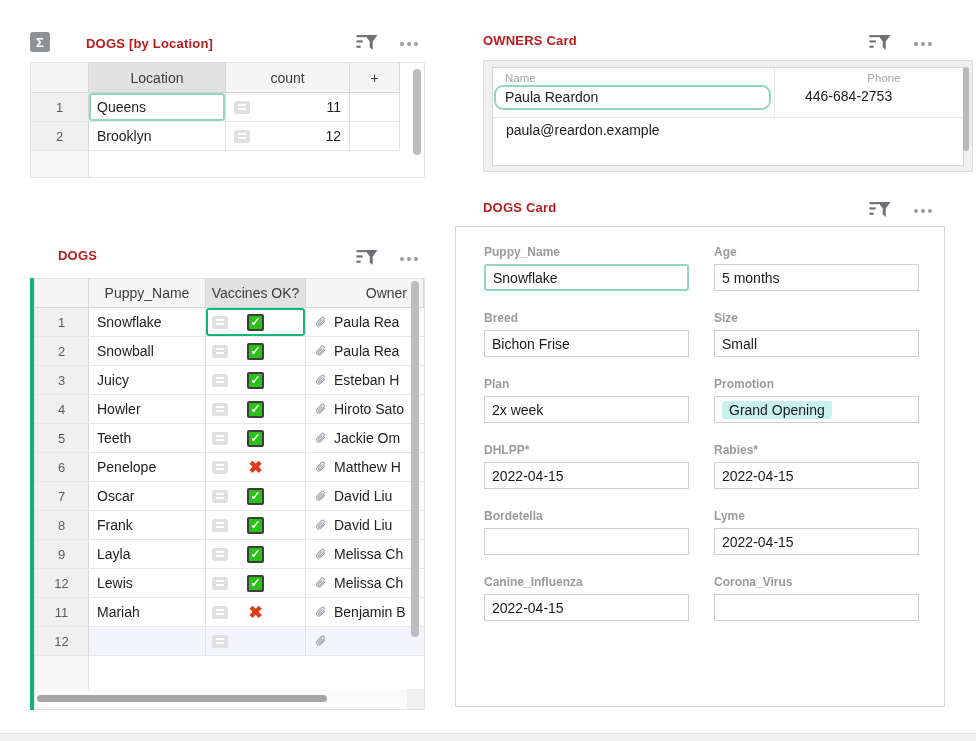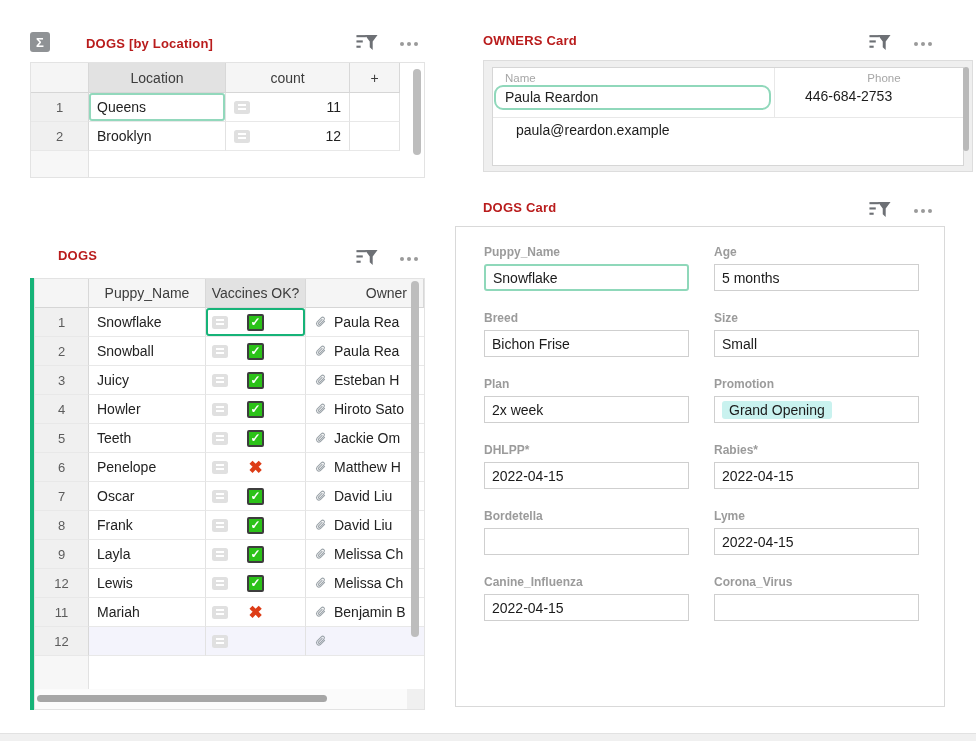--- a/index.html
+++ b/index.html
@@ -66,21 +66,21 @@
   #dogs-table .corner{position:absolute;right:0;bottom:0;width:17px;height:20px;background:#f0f0f0;}
 
   
   #owners-outer{position:absolute;left:455px;top:60px;width:490px;height:112px;background:#efefef;
     border:1px solid #dddddd;box-sizing:border-box;margin-left:28px;}
   #owners-card{position:absolute;left:8px;top:6px;width:472px;height:99px;background:#fff;
     border:1px solid #d6d6d6;box-sizing:border-box;}
   #owners-card .crow1{display:flex;height:49px;border-bottom:1px solid #e8e8e8;}
   .ccell{box-sizing:border-box;}
   .ccell .clabel{font-size:11.5px;color:#a6a6a6;padding:4px 0 1px 12px;}
-  .ccell .cvalue{font-size:14px;color:#1c1c1c;padding-left:23px;}
+  .ccell .cvalue{font-size:14px;color:#1c1c1c;padding-left:13px;}
   #owners-card .namecell{width:282px;border-right:1px solid #e8e8e8;}
   #owners-card .namecell .valbox{margin:0 3px 0 1px;border:2px solid #90d8bb;border-radius:9px;
     padding:2px 0 3px 9px;font-size:14px;}
   #owners-card .phonecell{flex:1;}
   #owners-card .phonecell .clabel{padding-left:30px;text-align:center;}
   #owners-card .phonecell .cvalue{padding-left:30px;padding-top:3px;}
   #owners-card .crow2 .cvalue{padding-top:4px;}
   #owners-scroll{position:absolute;right:3px;top:6px;width:6px;height:84px;background:#b9b9b9;border-radius:3px;}
 
   

